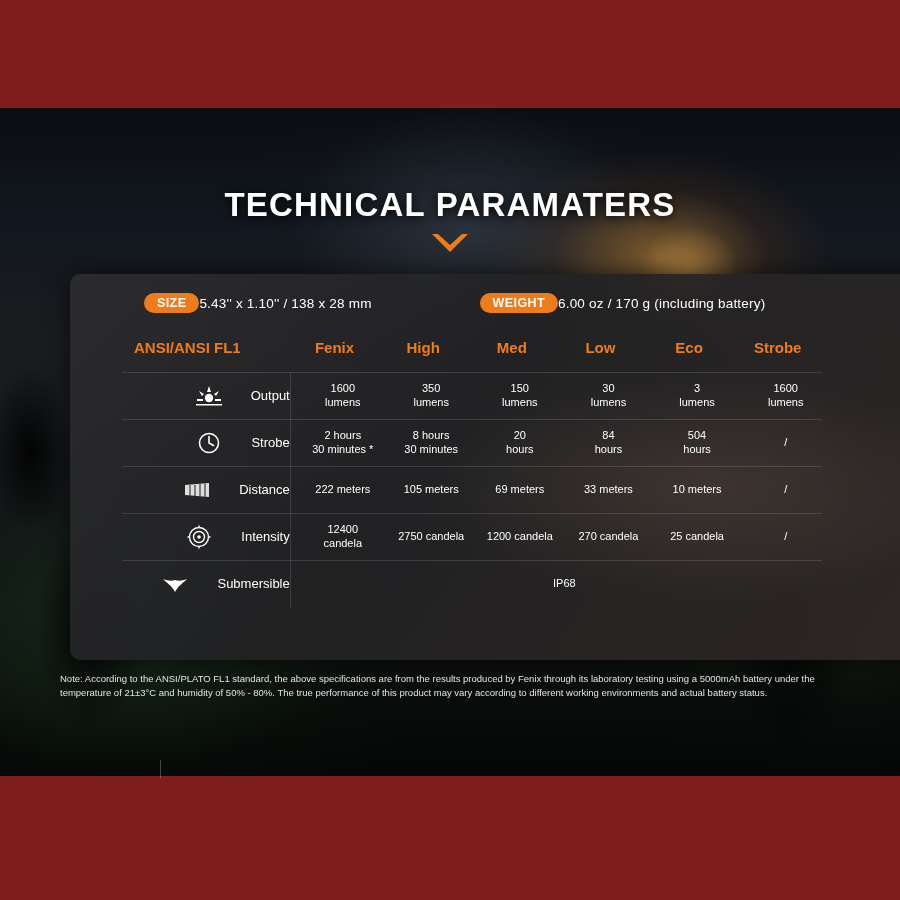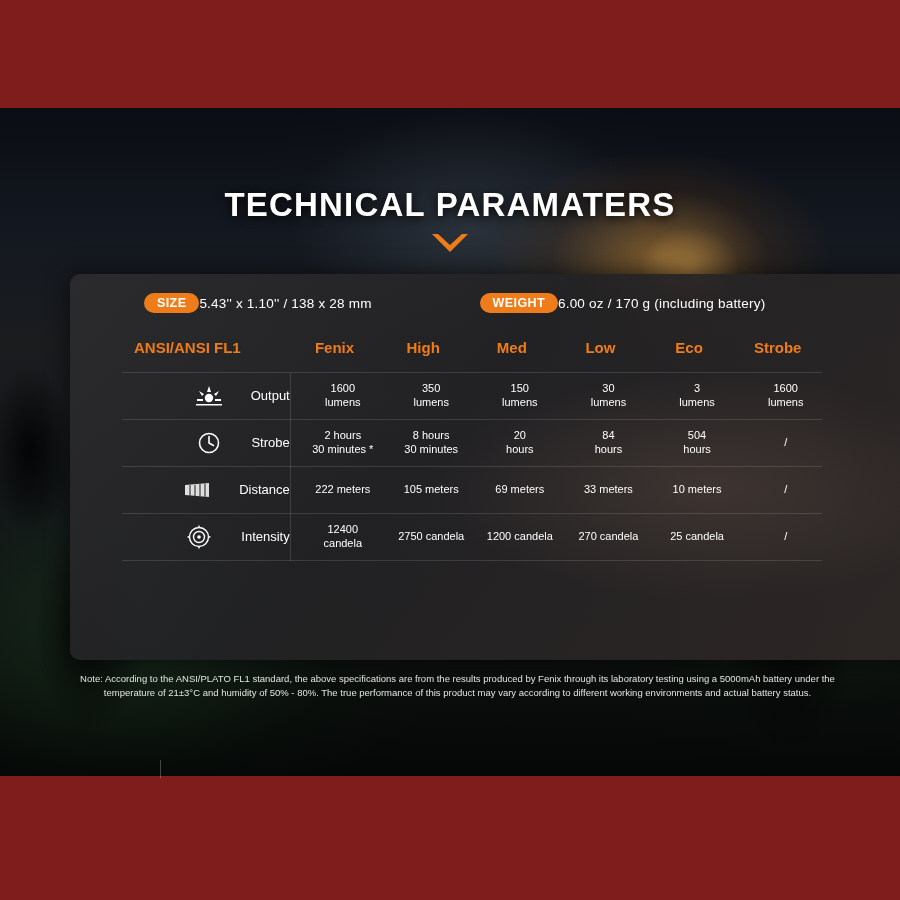--- a/index.html
+++ b/index.html
@@ -189,21 +189,21 @@
   }
   .note {
     position: absolute;
     left: 60px;
     top: 672px;
     width: 795px;
     color: #e3e3e3;
     font-size: 9.5px;
     line-height: 1.45;
   }
-  .note p { margin: 0; text-align: center; }
+  .note p { margin: 0; }
   .note p.second { margin-top: 7px; }
   .faint-line {
     position: absolute;
     left: 160px;
     top: 760px;
     width: 1px;
     height: 18px;
     background: rgba(255,255,255,0.25);
   }
 </style>
@@ -414,20 +414,33 @@
             </td>
           <td>
               <div class="cell-lines">25 candela</div>
             </td>
           <td>
               <div class="cell-lines">/</div>
             </td>
         </tr>
 
 
+        <tr>
+          <td class="lbl" style="border-bottom:none;">
+            <div class="lblwrap">
+              <svg class="ico" viewBox="0 0 30 26">
+                <path d="M3 8 C7 12, 11 14, 15 21 C19 14, 23 12, 27 8 C22 10, 18 10, 15 9 C12 10, 8 10, 3 8 Z" fill="#ffffff"></path>
+              </svg>
+              <span class="lbl-text">Submersible</span>
+            </div>
+          </td>
+          <td colspan="6" style="border-bottom:none;">
+            <div class="cell-lines">IP68</div>
+          </td>
+        </tr>
 
       </tbody>
     </table>
   </div>
 
   <div class="note">
     <p>Note: According to the ANSI/PLATO FL1 standard, the above specifications are from the results produced by Fenix through its laboratory testing using a 5000mAh battery under the temperature of 21±3°C and humidity of 50% - 80%. The true performance of this product may vary according to different working environments and actual battery status.</p>
   </div>
 
   <div class="faint-line"></div>

